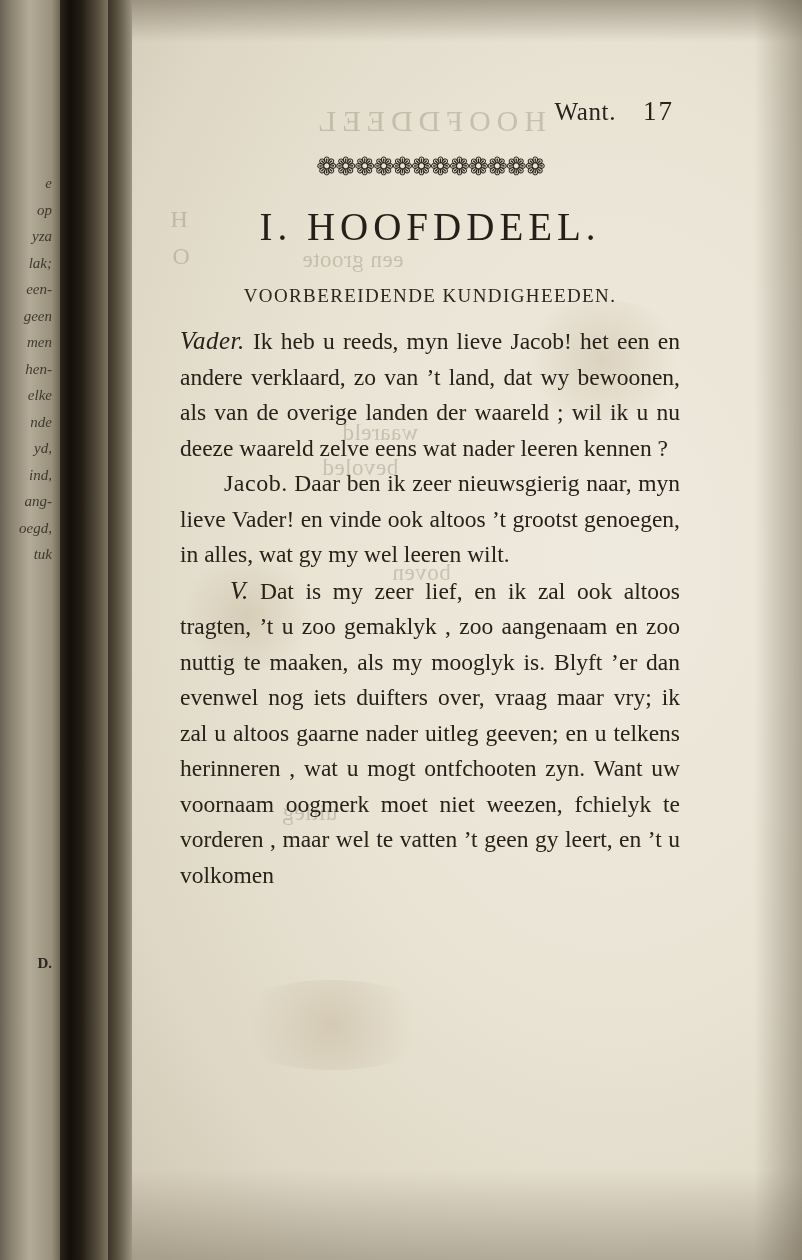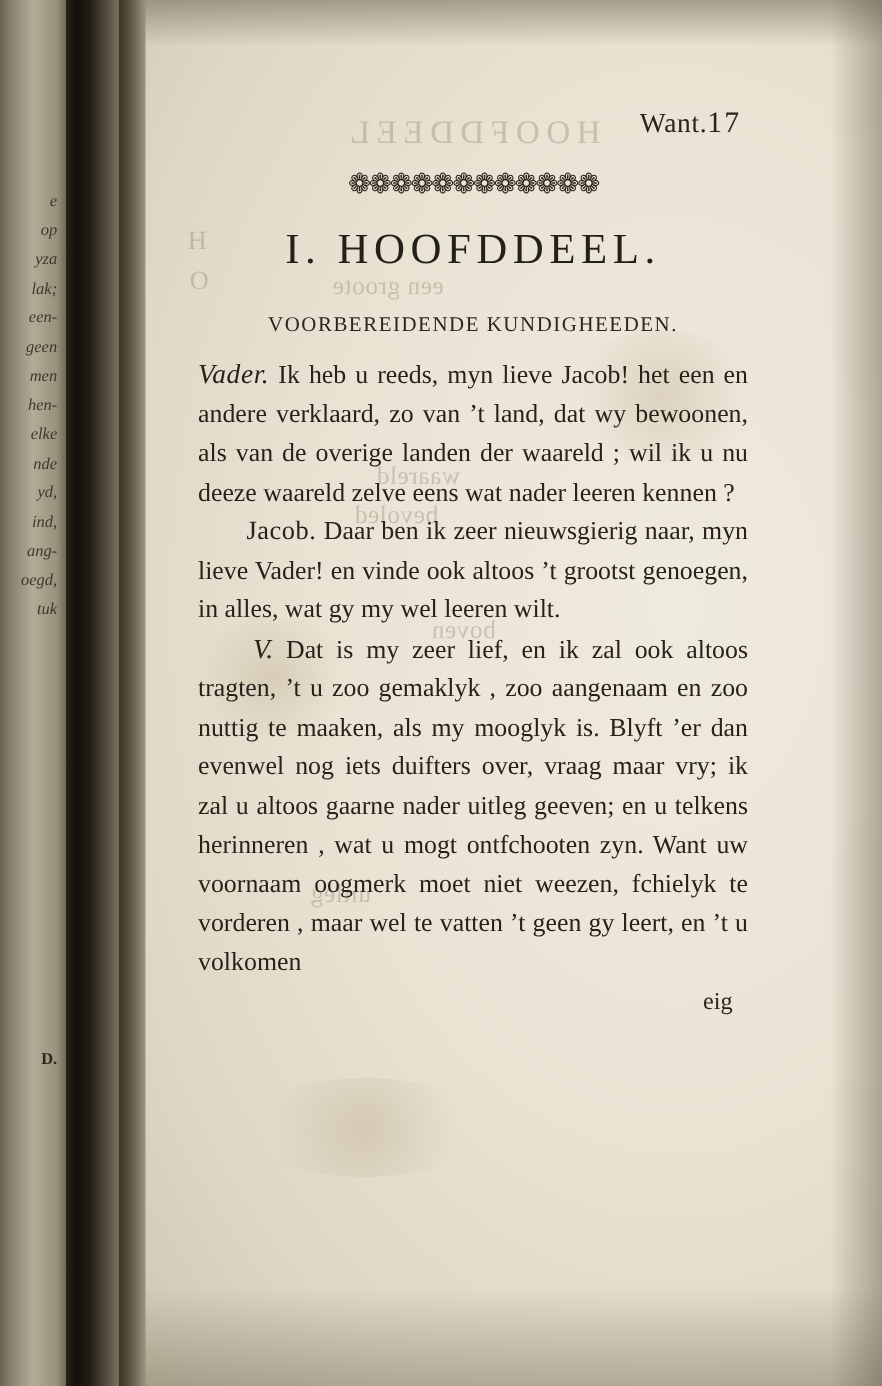--- a/index.html
+++ b/index.html
@@ -136,21 +136,21 @@
     position: relative;
     height: 34px;
     text-align: right;
     padding-right: 6px;
     font-size: 25px;
     letter-spacing: .6px;
     color: #29231b;
   }
   .running-head .folio {
     font-size: 27px;
-    margin-left: 0;
+    margin-left: 27px;
     letter-spacing: 2px;
   }
 
   .ornament {
     margin-top: 22px;
     height: 26px;
     text-align: center;
     font-size: 25px;
     letter-spacing: -2px;
     color: #2a241c;
@@ -269,17 +269,16 @@
           <span>Daar ben ik zeer nieuwsgierig naar, myn lieve Vader! en vinde ook altoos ’t grootst genoegen, in alles, wat gy my wel leeren wilt.</span>
         </p>
 
         <p class="para">
           <span class="indent"></span><span class="speaker-abbr">V.</span>
           <span>Dat is my zeer lief, en ik zal ook altoos tragten, ’t u zoo gemaklyk , zoo aangenaam en zoo nuttig te maaken, als my mooglyk is.  Blyft ’er dan evenwel nog iets duifters over, vraag maar vry; ik zal u altoos gaarne nader uitleg geeven; en u telkens herinneren , wat u mogt ontfchooten zyn.  Want uw voornaam oogmerk moet niet weezen, fchielyk te vorderen , maar wel te vatten ’t geen gy leert, en ’t u volkomen</span>
         </p>
 
       </div>
 
-      <div class="catchword">eig</div>
 
     </div>
   </div>
 </div>
 
 </body></html>

